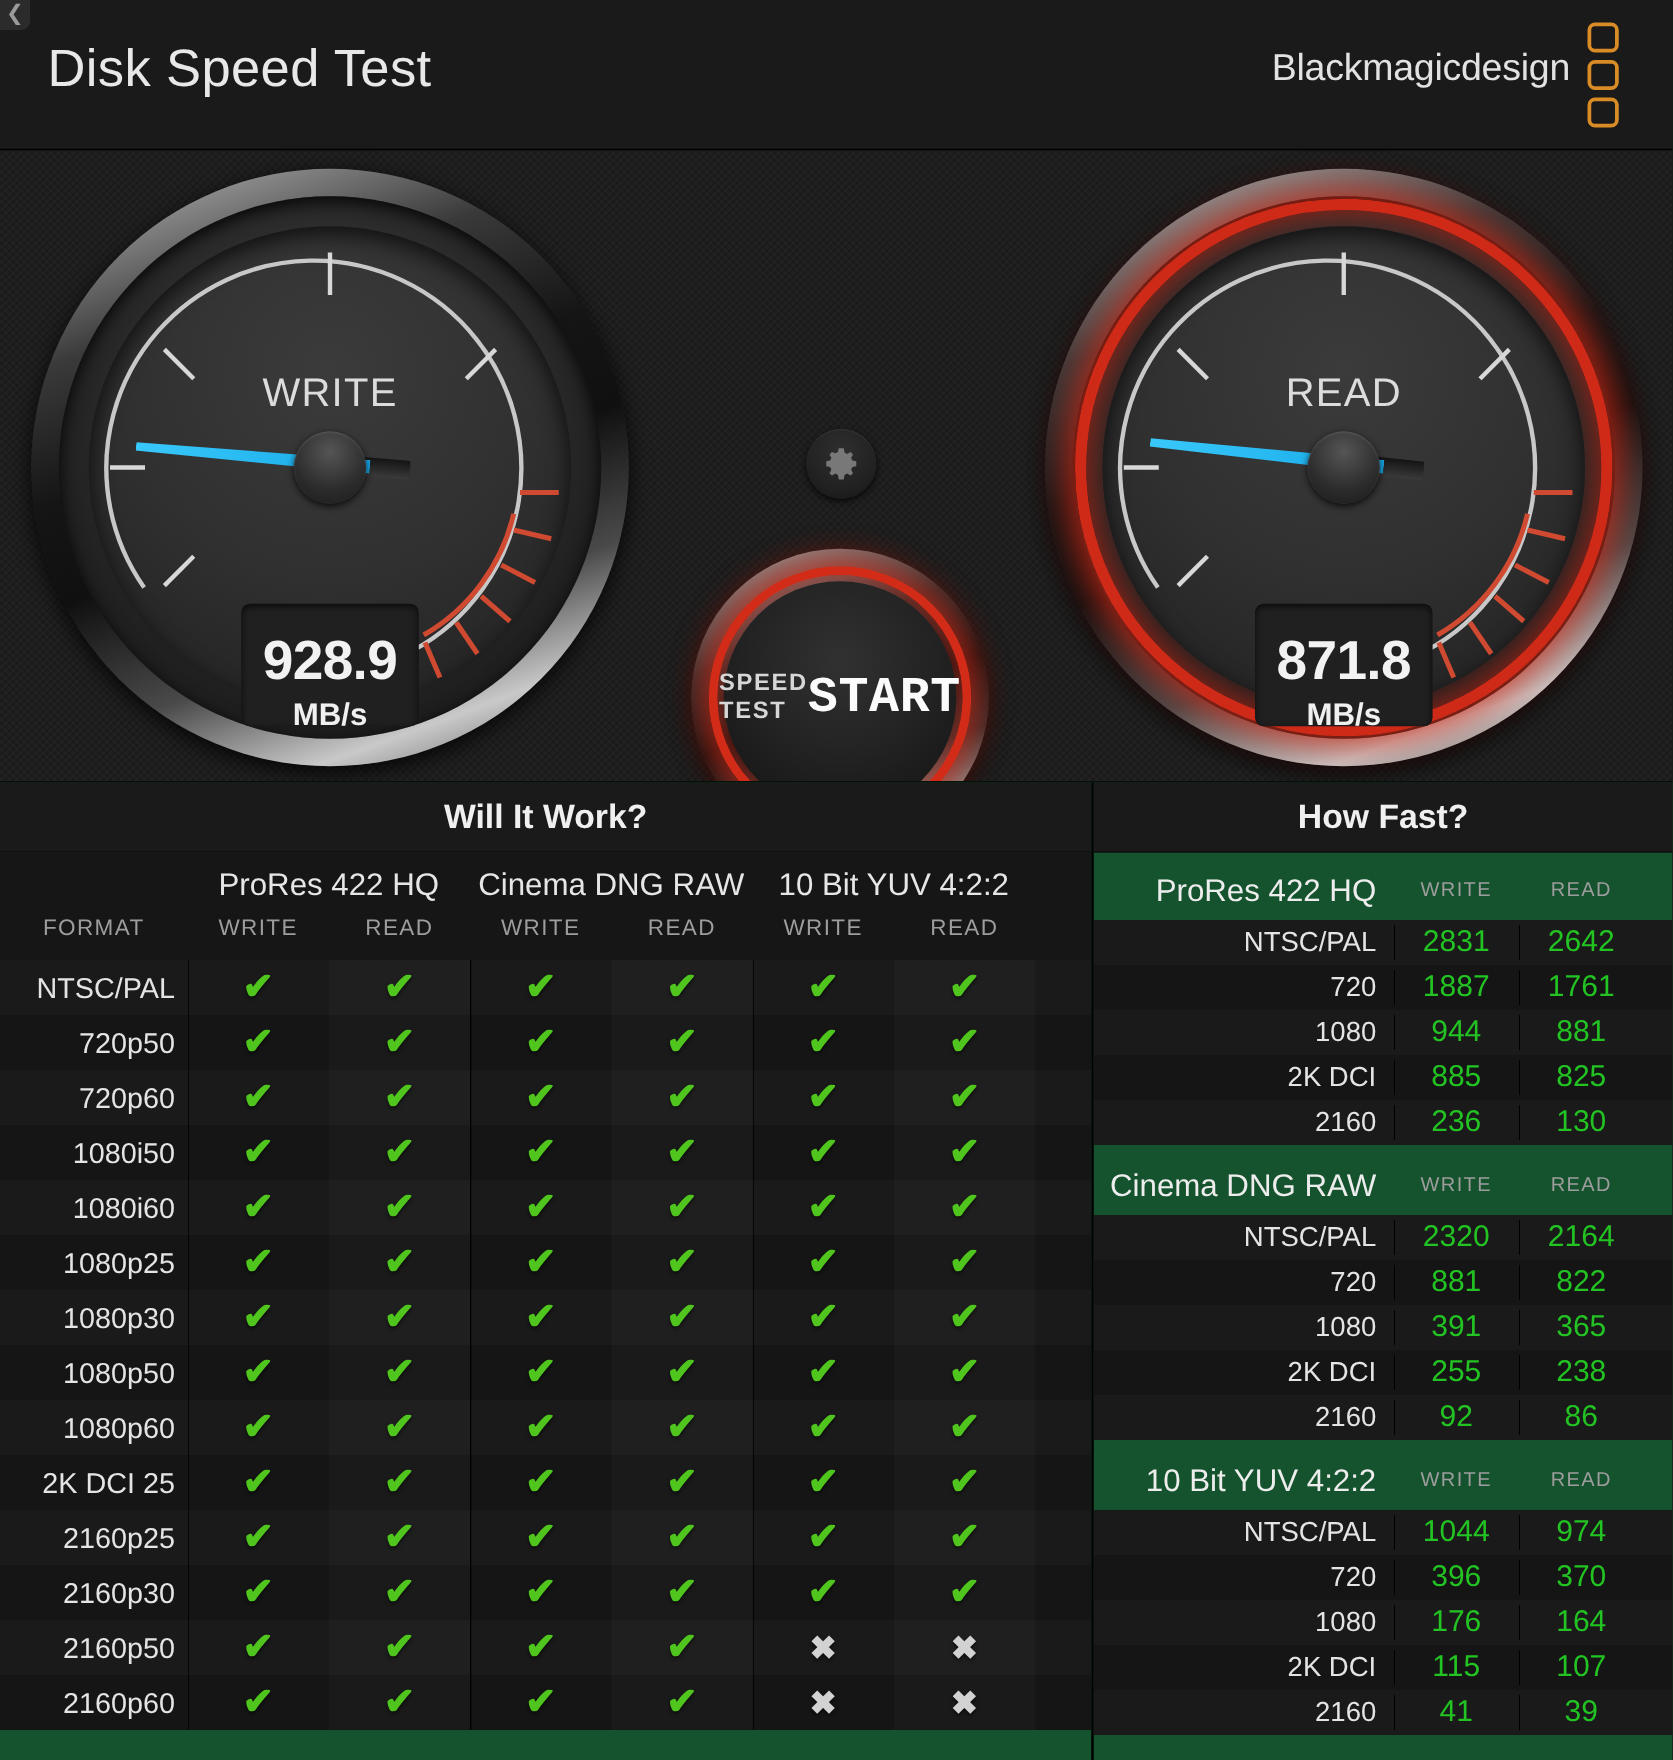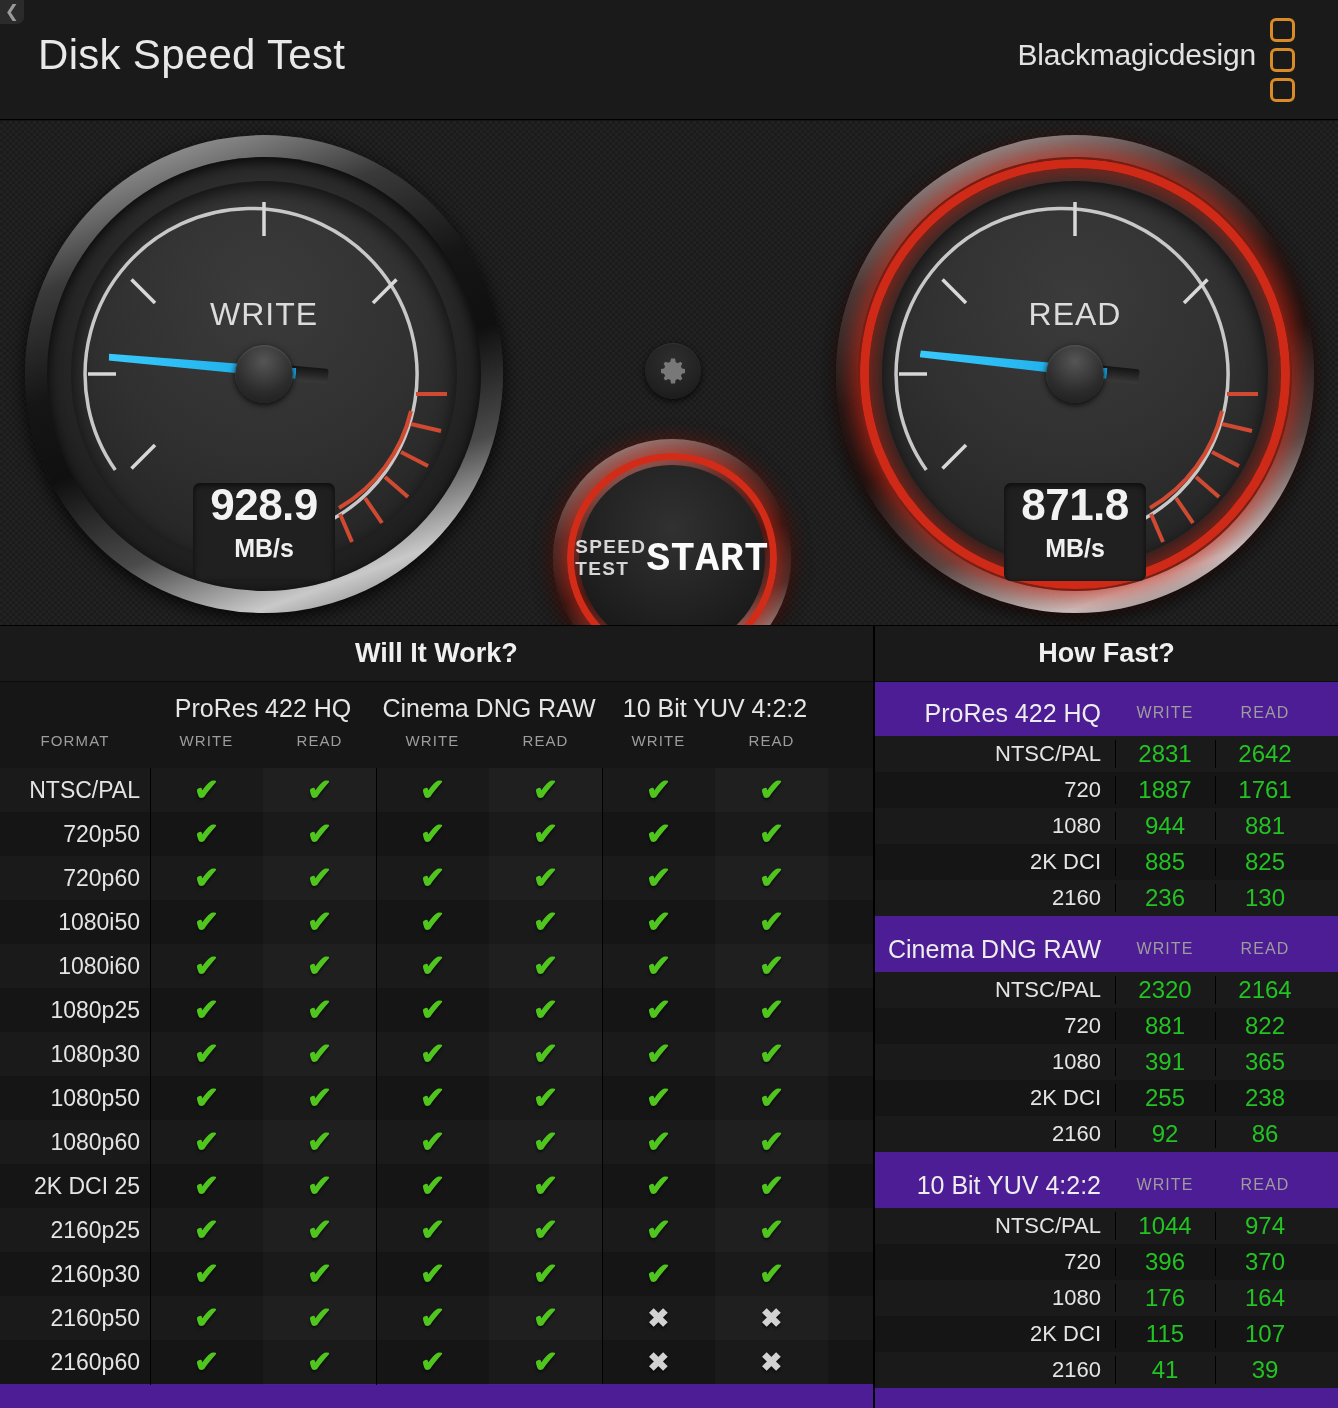--- a/index.html
+++ b/index.html
@@ -177,21 +177,21 @@
     border-radius: 7px;
     box-shadow: inset 0 2px 6px rgba(0,0,0,.7);
     z-index: 5;
     text-align: center;
   }
   .value-num {
     font-size: 44px;
     font-weight: 700;
     color: #f2f2f2;
     line-height: 1;
-    padding-top: 0;
+    padding-top: 24px;
     letter-spacing: -0.5px;
   }
   .value-unit {
     font-size: 25px;
     font-weight: 700;
     color: #f0f0f0;
     padding-top: 7px;
   }
 
   
@@ -236,21 +236,21 @@
     color: #fbfbfb; letter-spacing: 0.5px;
     margin-top: 2px;
     font-family: Liberation Mono, monospace;
   }
 
   
   #panels {
     position: absolute;
     left: 0; top: 625px;
     width: 1338px; height: 783px;
-    background: #4c1d95;
+    background: #14532d;
     border-top: 1px solid #000;
     display: flex;
   }
   #panel-left  { width: 875px; height: 783px; position: relative; border-right: 2px solid #000; }
   #panel-right { width: 463px; height: 783px; position: relative; }
 
   .panel-title {
     height: 56px;
     background: #1a1a1a;
     color: #f0f0f0;
@@ -270,21 +270,21 @@
     position: absolute;
     top: 12px;
     font-size: 25px;
     font-weight: 400;
     color: #e6e6e6;
     text-align: center;
   }
   .sub-head {
     position: absolute;
     top: 50px;
-    font-size: 15px;
+    font-size: 18px;
     color: #9d9d9d;
     letter-spacing: 1.1px;
     text-align: center;
   }
   #wiw-rows { position: relative; }
   .wiw-row {
     position: relative;
     height: 44px;
     display: flex;
     align-items: center;

